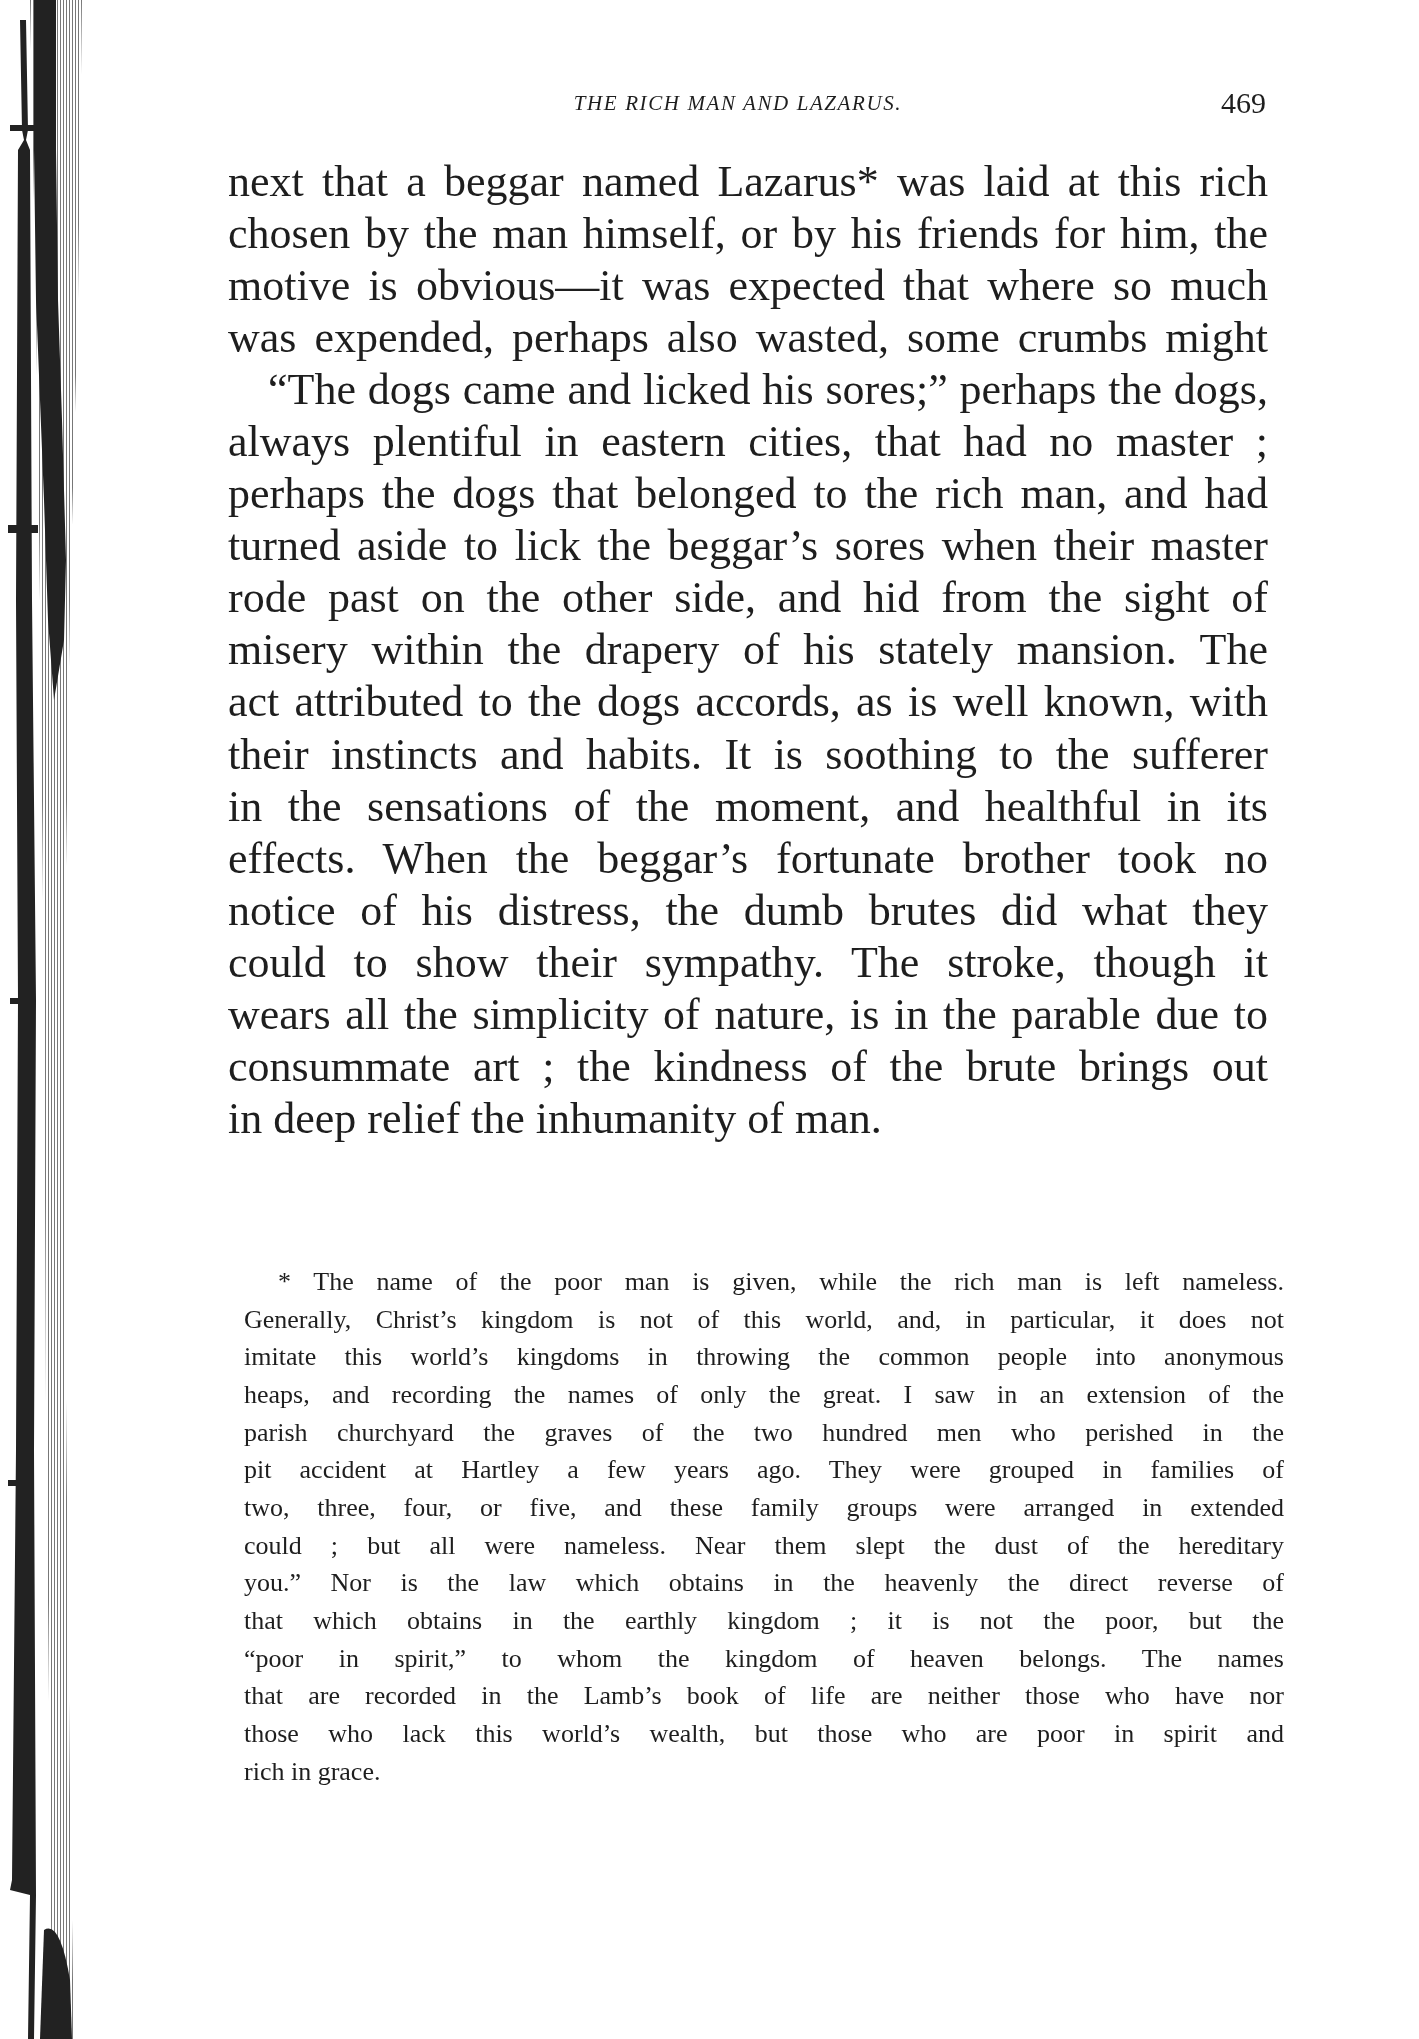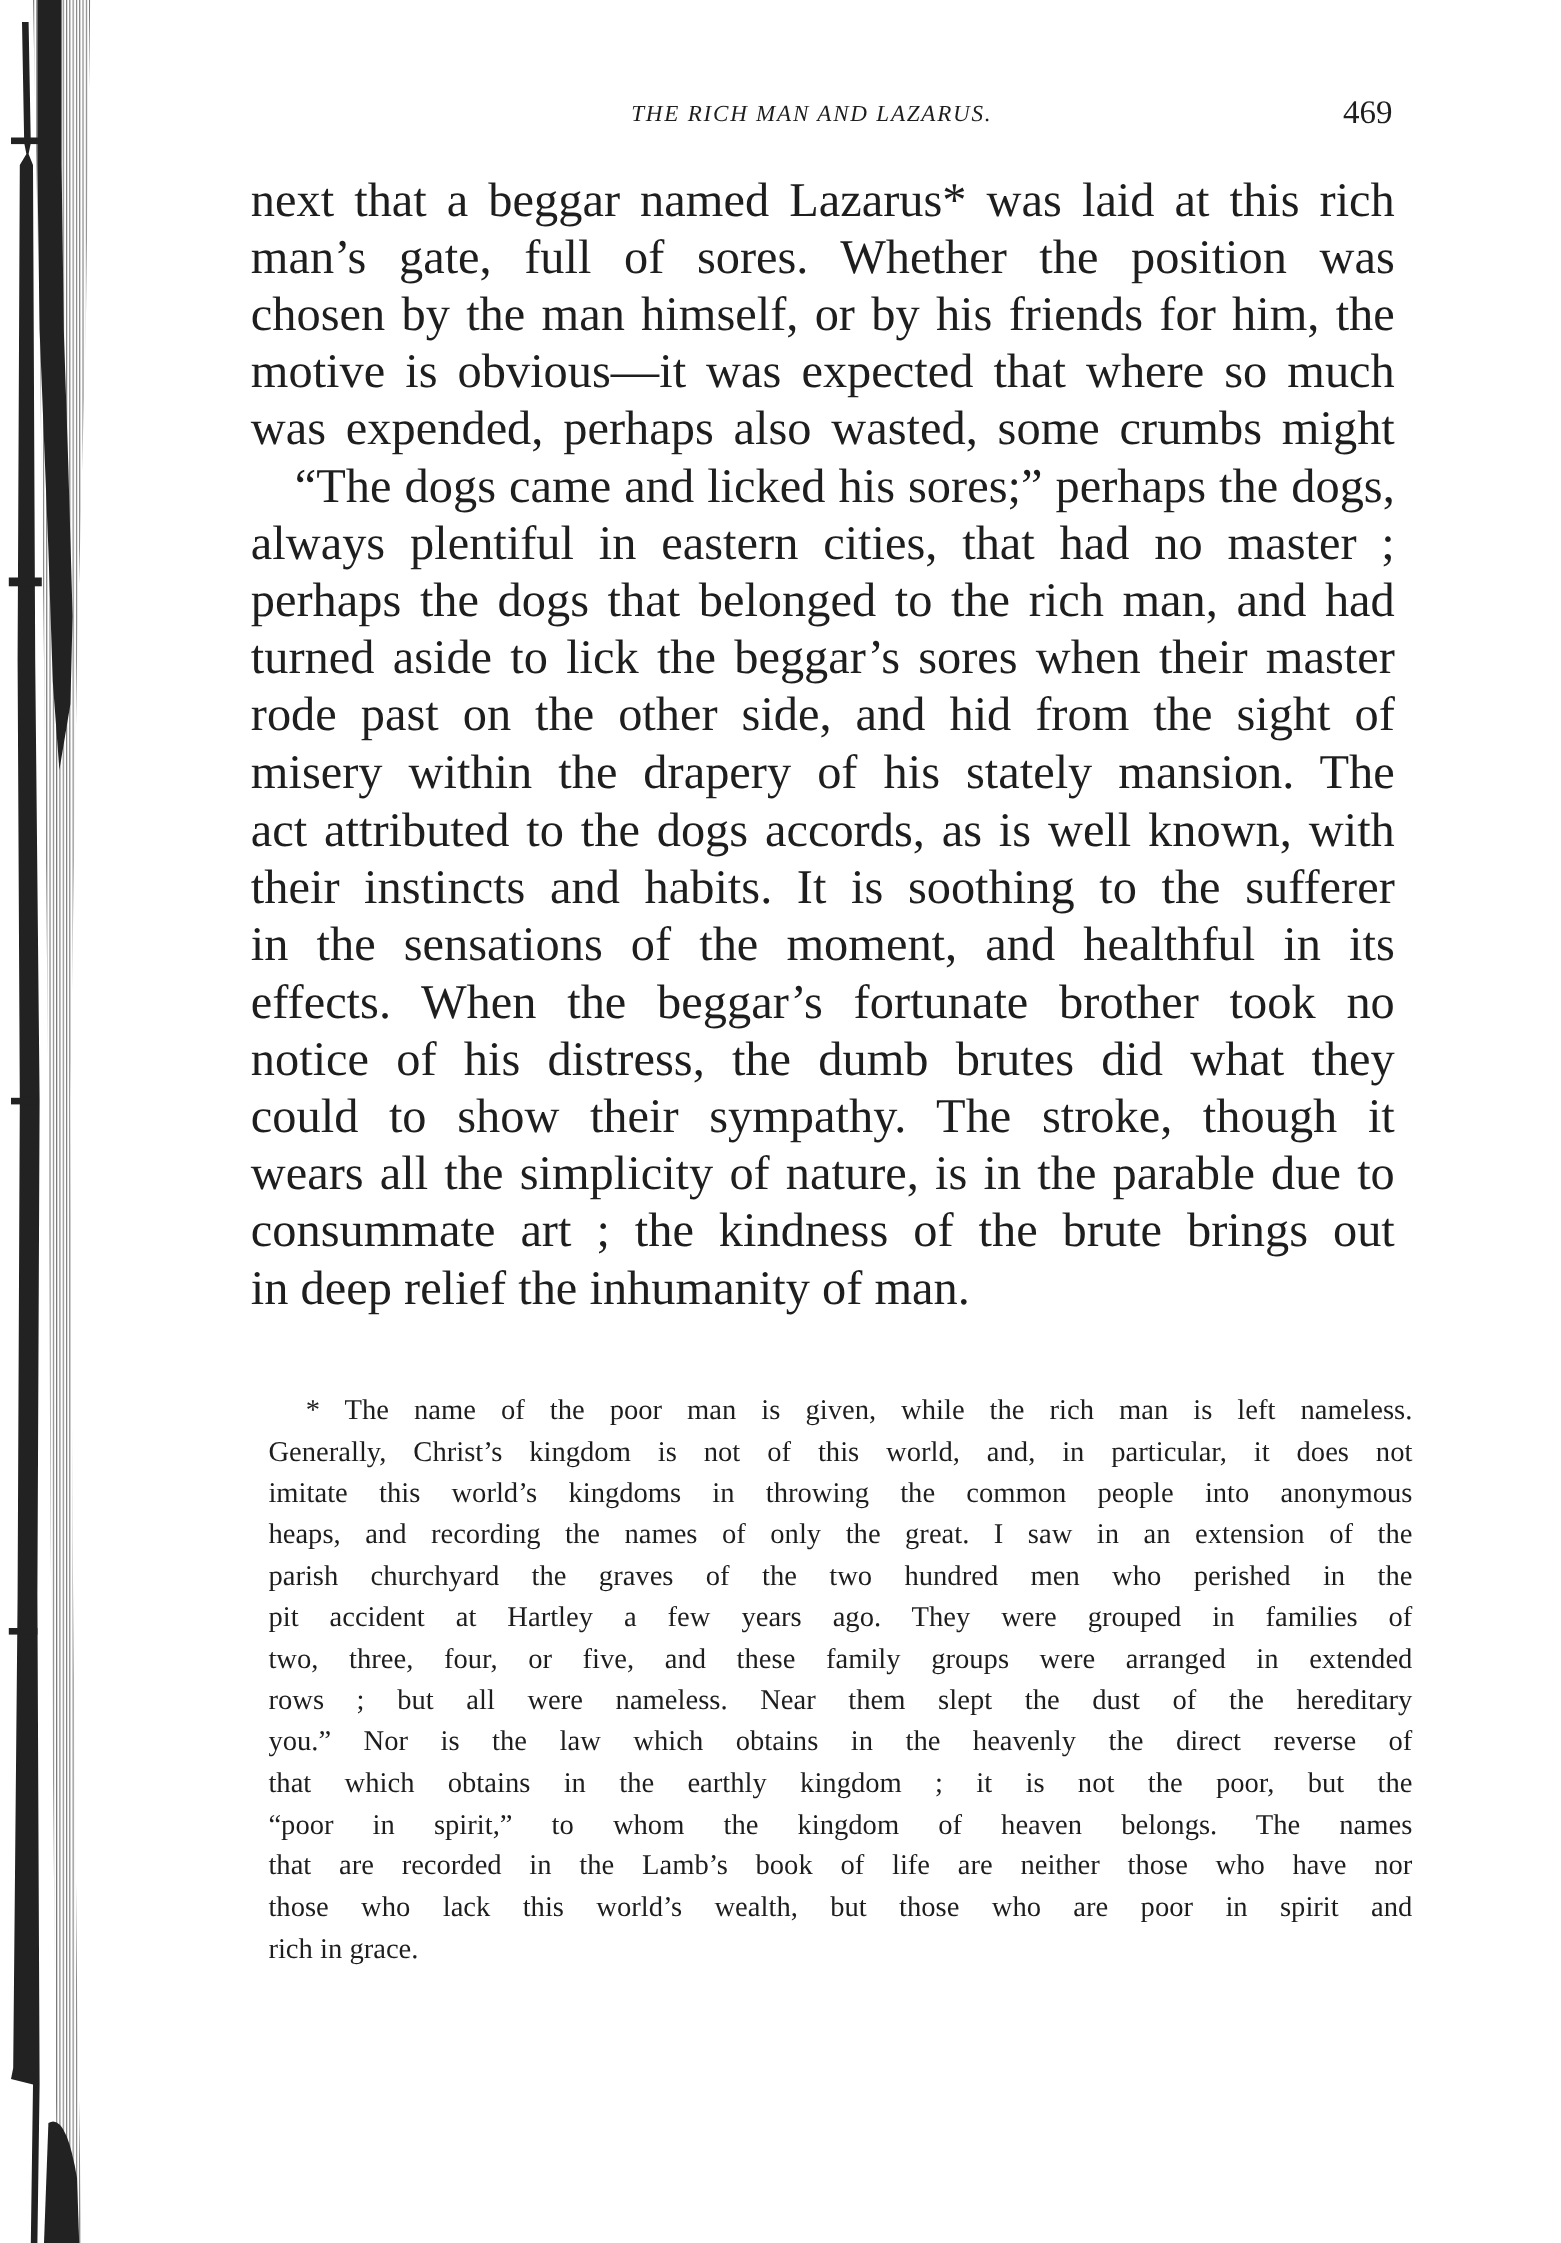--- a/index.html
+++ b/index.html
@@ -118,21 +118,20 @@
   <path d="M44,1930 Q60,1920 70,1980 L72,2039 L40,2039 Z" fill="#222222"></path>
 </svg>
 
 <header class="running-head">
   <div class="running-title">THE RICH MAN AND LAZARUS.</div>
   <div class="page-number">469</div>
 </header>
 
 <main class="body-text">
   <span class="line">next that a beggar named Lazarus* was laid at this rich</span>
-  <span class="line">man’s gate, full of sores.  Whether the position was</span>
   <span class="line">chosen by the man himself, or by his friends for him, the</span>
   <span class="line">motive is obvious—it was expected that where so much</span>
   <span class="line">was expended, perhaps also wasted, some crumbs might</span>
   <span class="line indent">“The dogs came and licked his sores;” perhaps the dogs,</span>
   <span class="line">always plentiful in eastern cities, that had no master ;</span>
   <span class="line">perhaps the dogs that belonged to the rich man, and had</span>
   <span class="line">turned aside to lick the beggar’s sores when their master</span>
   <span class="line">rode past on the other side, and hid from the sight of</span>
   <span class="line">misery within the drapery of his stately mansion.  The</span>
   <span class="line">act attributed to the dogs accords, as is well known, with</span>
@@ -147,20 +146,20 @@
 </main>
 
 <aside class="footnote">
   <span class="fn-line indent">* The name of the poor man is given, while the rich man is left nameless.</span>
   <span class="fn-line">Generally, Christ’s kingdom is not of this world, and, in particular, it does not</span>
   <span class="fn-line">imitate this world’s kingdoms in throwing the common people into anonymous</span>
   <span class="fn-line">heaps, and recording the names of only the great.  I saw in an extension of the</span>
   <span class="fn-line">parish churchyard the graves of the two hundred men who perished in the</span>
   <span class="fn-line">pit accident at Hartley a few years ago.  They were grouped in families of</span>
   <span class="fn-line">two, three, four, or five, and these family groups were arranged in extended</span>
-  <span class="fn-line">rows ; but all were nameless.  Near them slept the dust of the hereditary</span>
+  <span class="fn-line">could ; but all were nameless.  Near them slept the dust of the hereditary</span>
   <span class="fn-line">you.”  Nor is the law which obtains in the heavenly the direct reverse of</span>
   <span class="fn-line">that which obtains in the earthly kingdom ;  it is not the poor, but the</span>
   <span class="fn-line">“poor in spirit,” to whom the kingdom of heaven belongs.  The names</span>
   <span class="fn-line">that are recorded in the Lamb’s book of life are neither those who have nor</span>
   <span class="fn-line">those who lack this world’s wealth, but those who are poor in spirit and</span>
   <span class="fn-line last">rich in grace.</span>
 </aside>
 
 </body></html>

